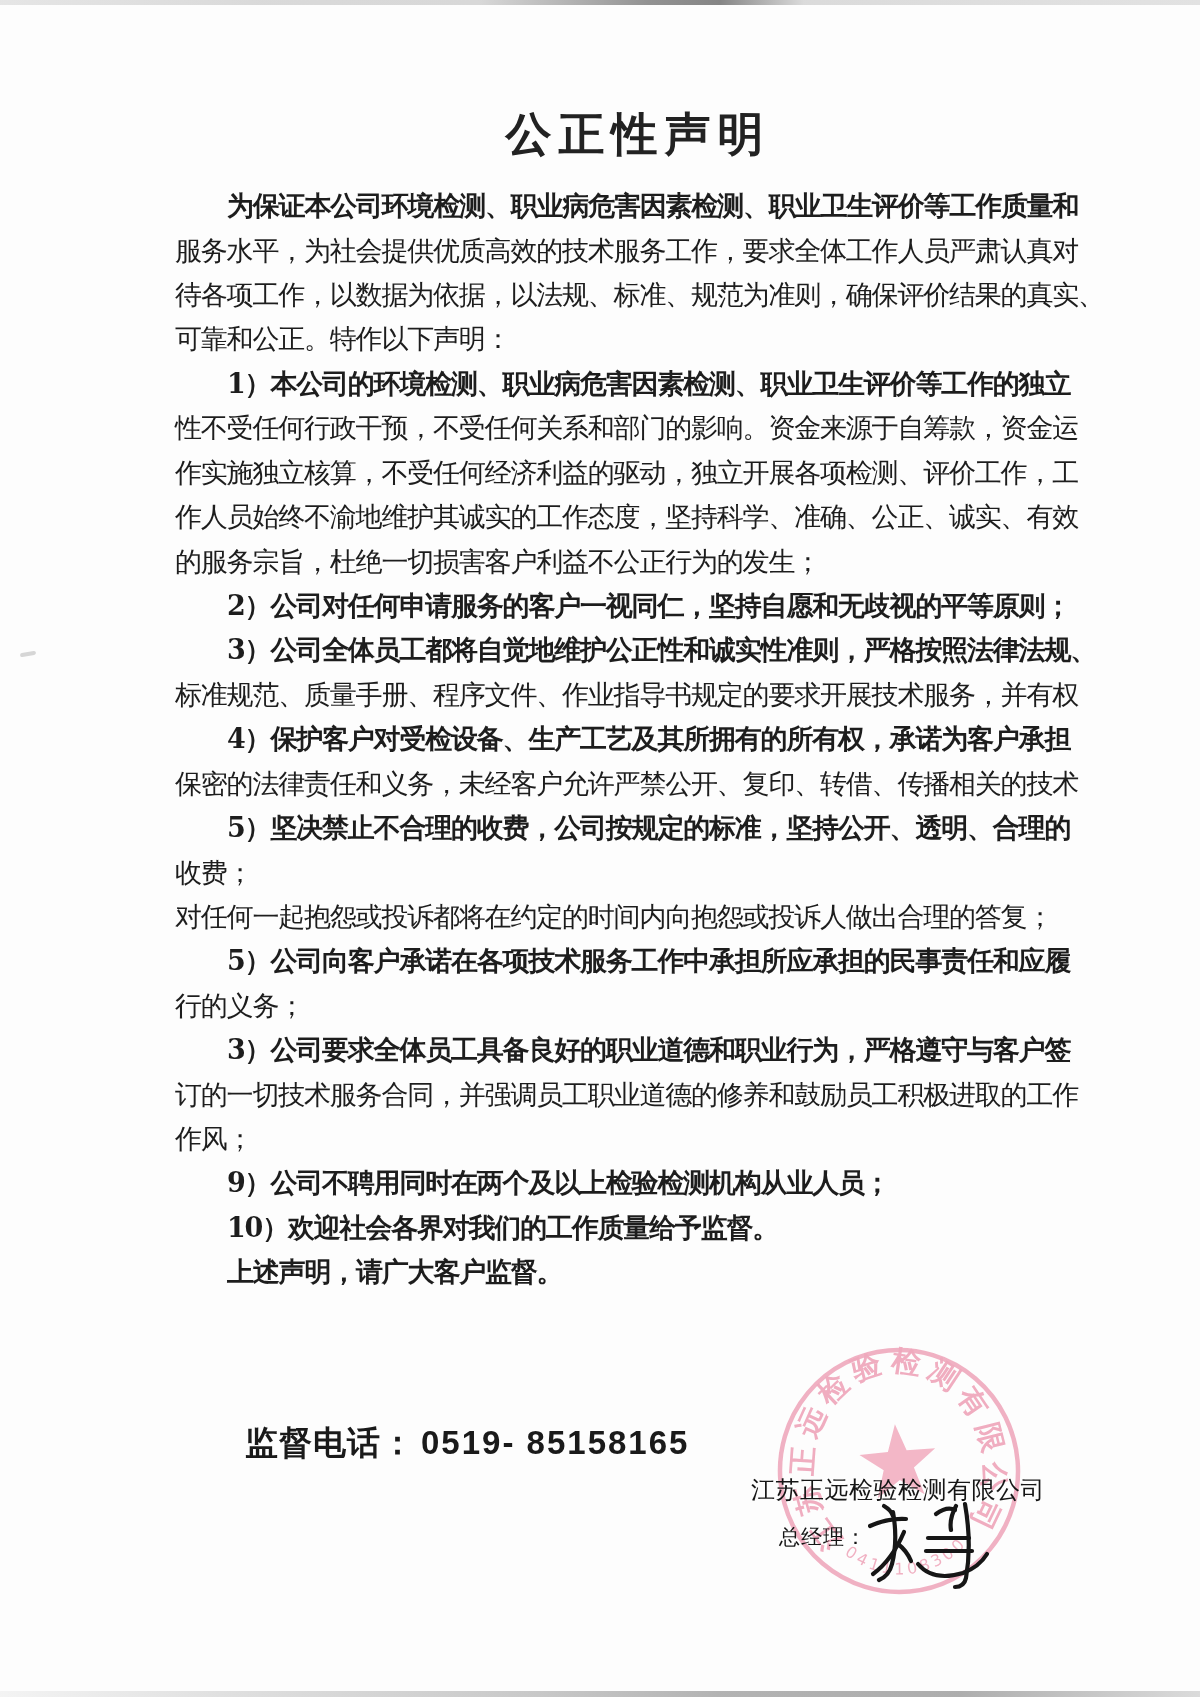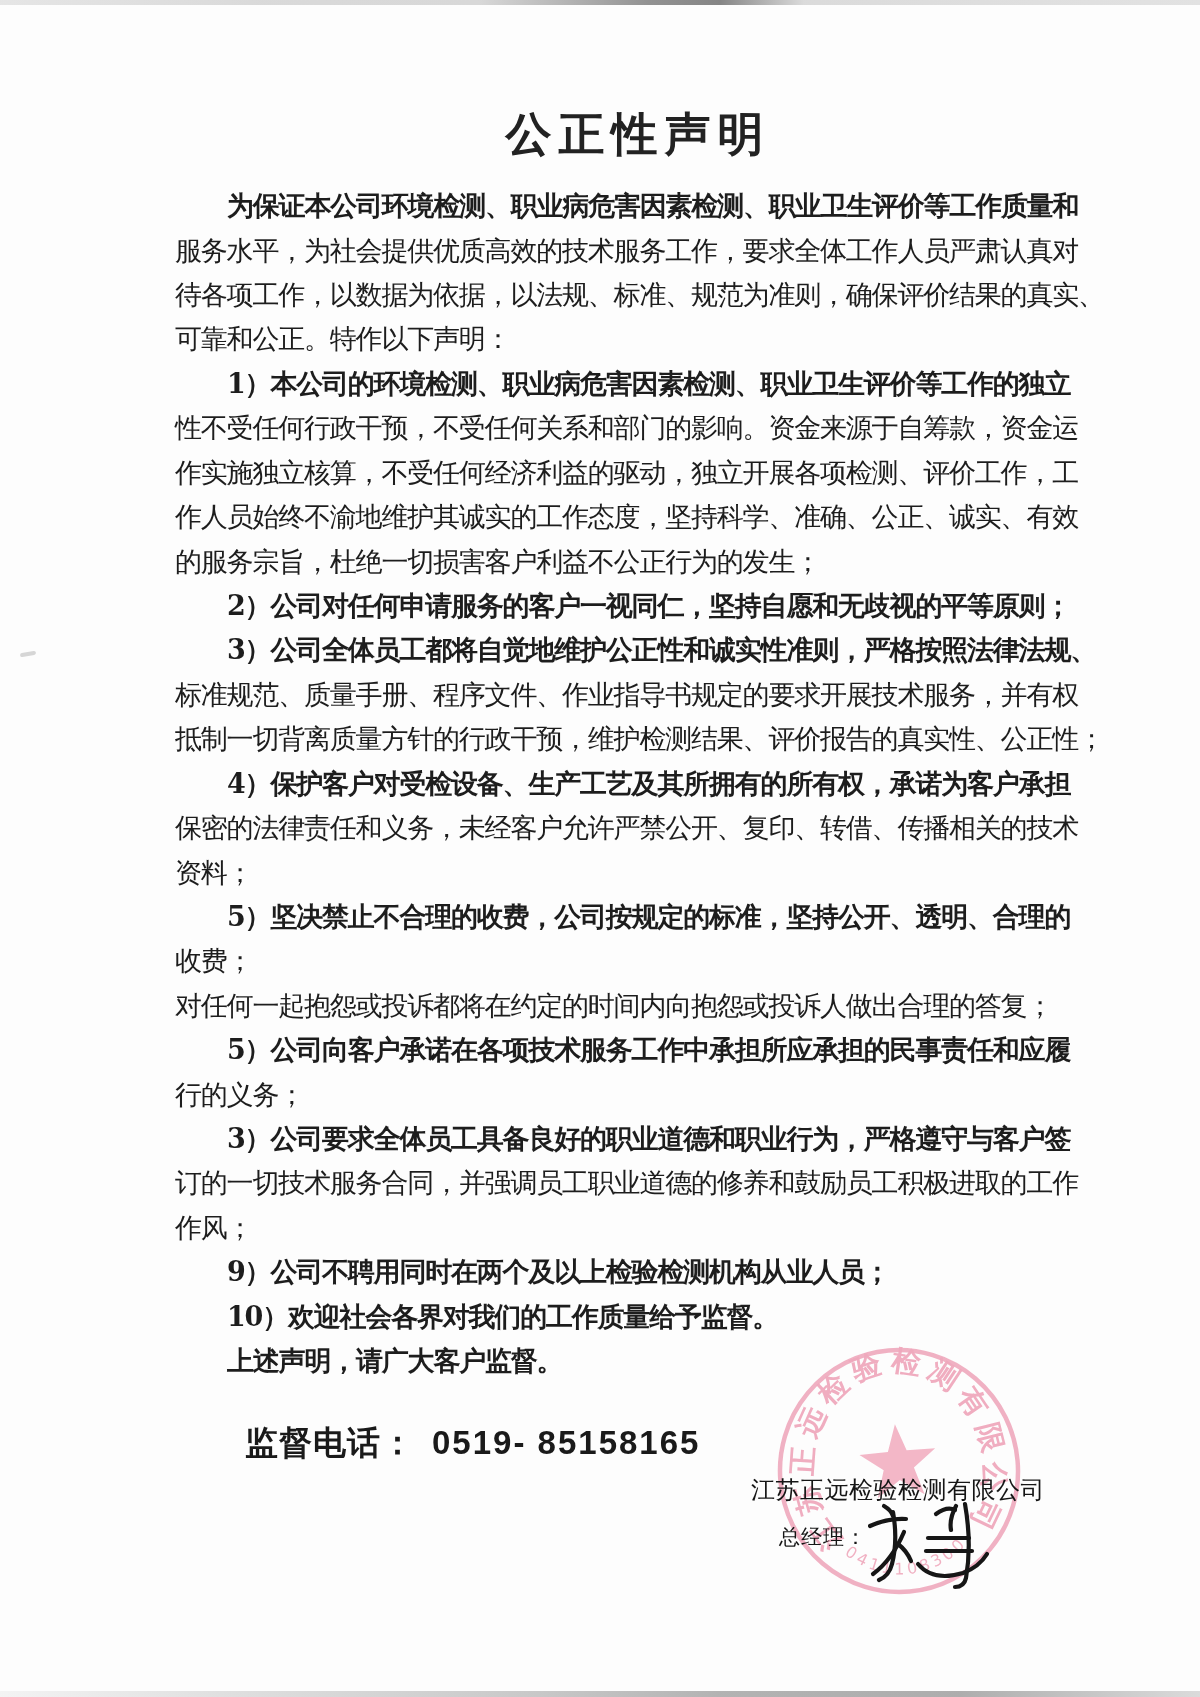--- a/index.html
+++ b/index.html
@@ -48,21 +48,21 @@
     height:44.43px;display:flex;align-items:center;white-space:nowrap;
   }
   .ln.ind{padding-left:52px;font-weight:bold;}
   .phone-line{
     position:absolute;left:245px;top:1422px;height:42px;
     display:flex;align-items:center;white-space:nowrap;
     font-family:"Liberation Sans", sans-serif;
     font-weight:bold;font-size:33px;letter-spacing:1px;color:#1a1a1a;
     z-index:3;
   }
-  .phone-line .digits{margin-left:17px;letter-spacing:2px;}
+  .phone-line .digits{margin-left:6px;letter-spacing:2px;}
   .company-line{
     position:absolute;left:751px;top:1474px;
     font-size:24px;letter-spacing:0.5px;color:#151515;
     white-space:nowrap;z-index:4;
   }
   .gm-line{
     position:absolute;left:779px;top:1523px;
     font-size:21px;letter-spacing:1px;color:#151515;
     white-space:nowrap;z-index:4;
   }
@@ -92,24 +92,22 @@
     <div class="ln">待各项工作，以数据为依据，以法规、标准、规范为准则，确保评价结果的真实、</div>
     <div class="ln">可靠和公正。特作以下声明：</div>
     <div class="ln ind">1）本公司的环境检测、职业病危害因素检测、职业卫生评价等工作的独立</div>
     <div class="ln">性不受任何行政干预，不受任何关系和部门的影响。资金来源于自筹款，资金运</div>
     <div class="ln">作实施独立核算，不受任何经济利益的驱动，独立开展各项检测、评价工作，工</div>
     <div class="ln">作人员始终不渝地维护其诚实的工作态度，坚持科学、准确、公正、诚实、有效</div>
     <div class="ln">的服务宗旨，杜绝一切损害客户利益不公正行为的发生；</div>
     <div class="ln ind">2）公司对任何申请服务的客户一视同仁，坚持自愿和无歧视的平等原则；</div>
     <div class="ln ind">3）公司全体员工都将自觉地维护公正性和诚实性准则，严格按照法律法规、</div>
     <div class="ln">标准规范、质量手册、程序文件、作业指导书规定的要求开展技术服务，并有权</div>
-    <div class="ln">抵制一切背离质量方针的行政干预，维护检测结果、评价报告的真实性、公正性；</div>
     <div class="ln ind">4）保护客户对受检设备、生产工艺及其所拥有的所有权，承诺为客户承担</div>
     <div class="ln">保密的法律责任和义务，未经客户允许严禁公开、复印、转借、传播相关的技术</div>
-    <div class="ln">资料；</div>
     <div class="ln ind">5）坚决禁止不合理的收费，公司按规定的标准，坚持公开、透明、合理的</div>
     <div class="ln">收费；</div>
     <div class="ln">对任何一起抱怨或投诉都将在约定的时间内向抱怨或投诉人做出合理的答复；</div>
     <div class="ln ind">5）公司向客户承诺在各项技术服务工作中承担所应承担的民事责任和应履</div>
     <div class="ln">行的义务；</div>
     <div class="ln ind">3）公司要求全体员工具备良好的职业道德和职业行为，严格遵守与客户签</div>
     <div class="ln">订的一切技术服务合同，并强调员工职业道德的修养和鼓励员工积极进取的工作</div>
     <div class="ln">作风；</div>
     <div class="ln ind">9）公司不聘用同时在两个及以上检验检测机构从业人员；</div>
     <div class="ln ind">10）欢迎社会各界对我们的工作质量给予监督。</div>

